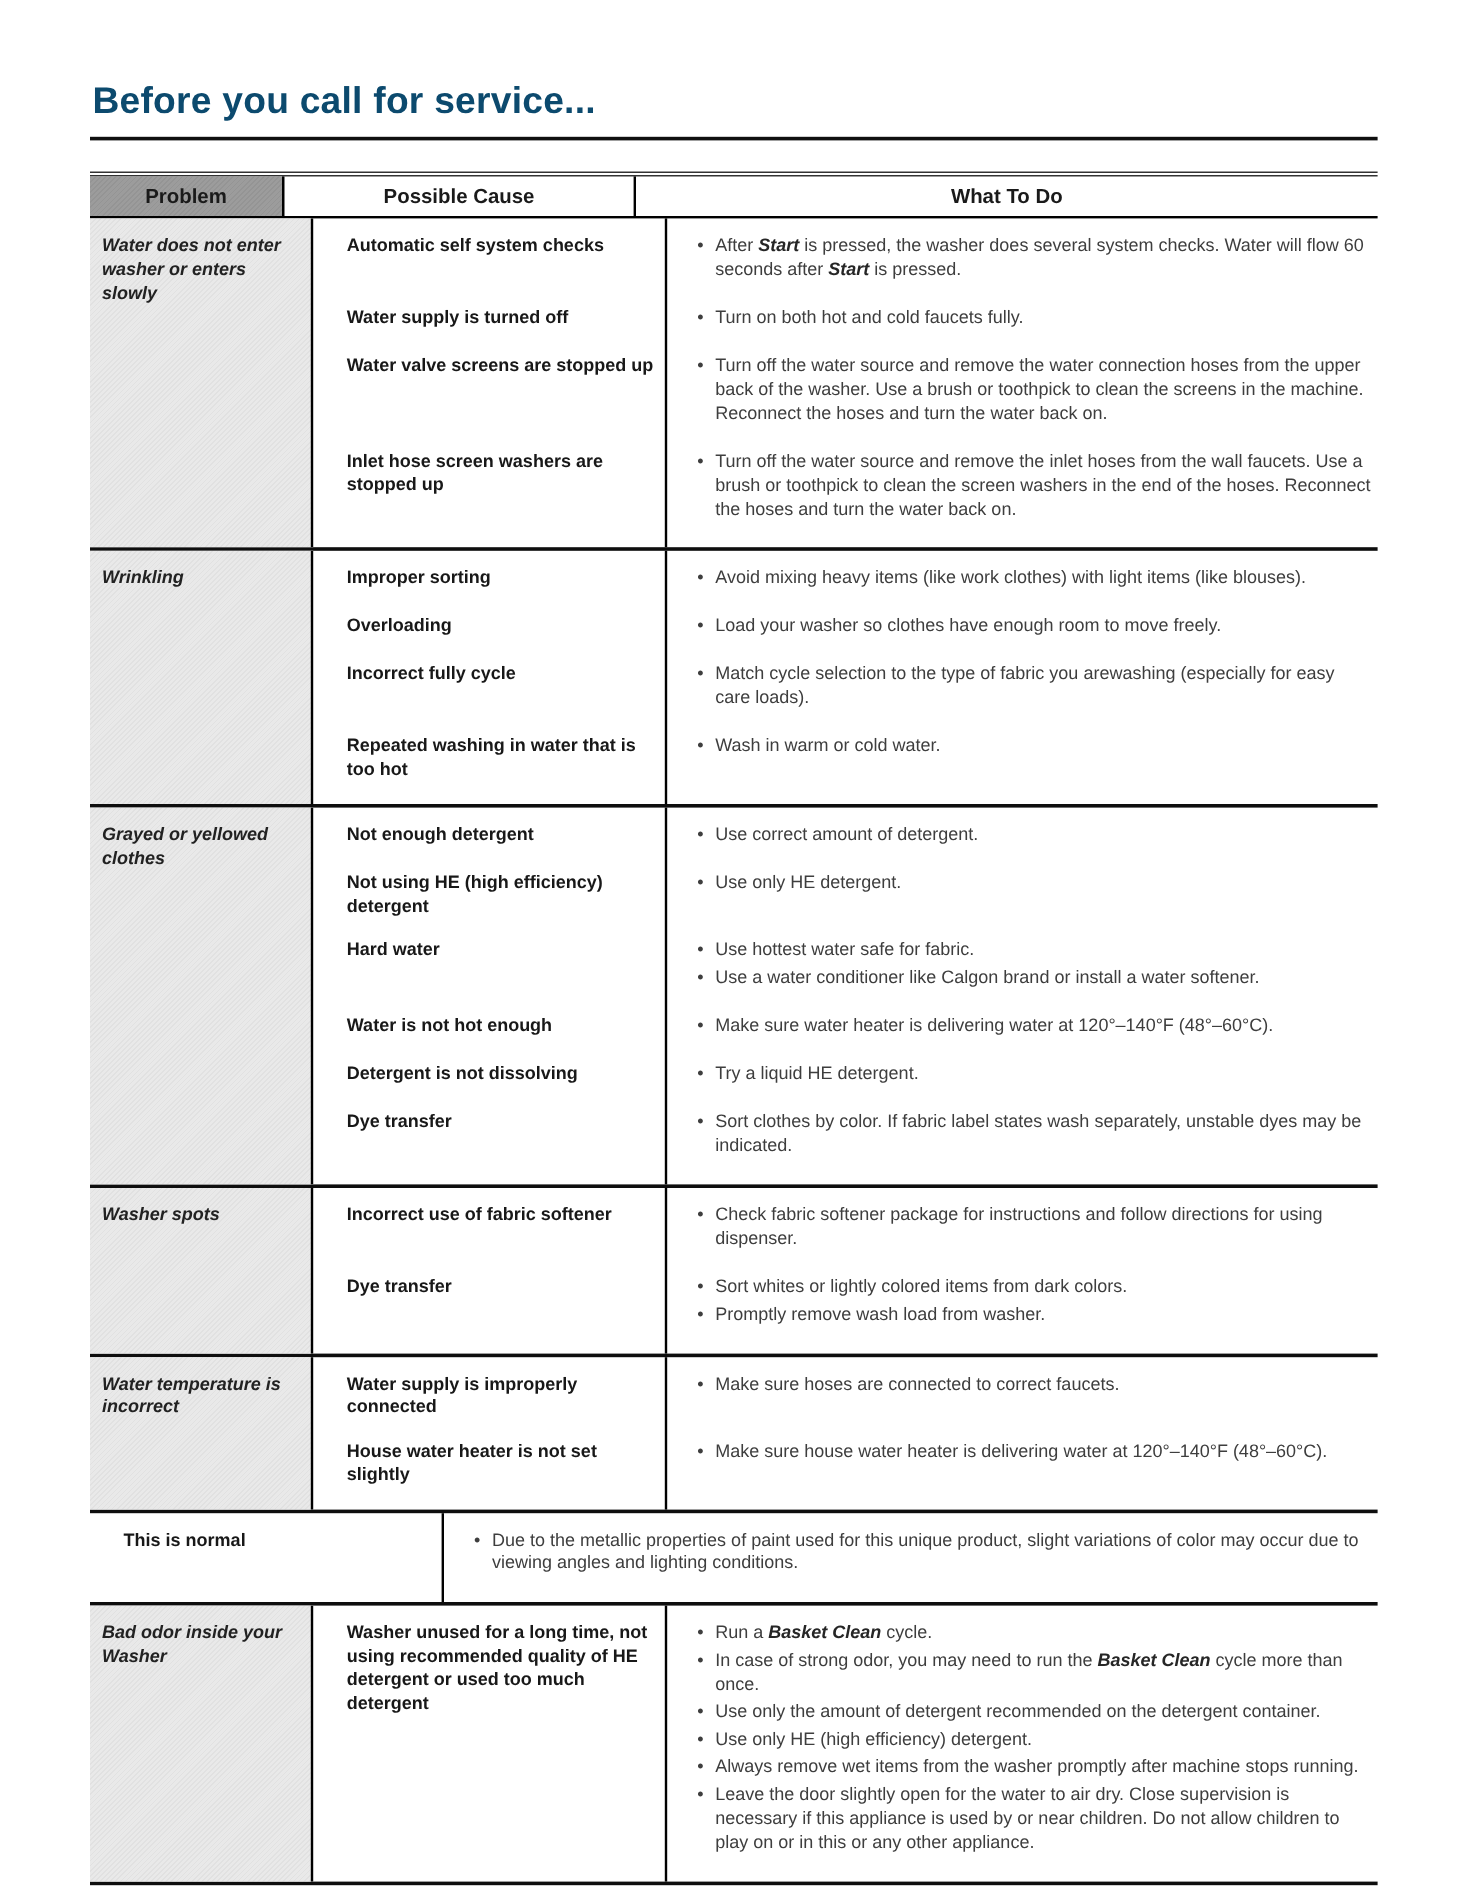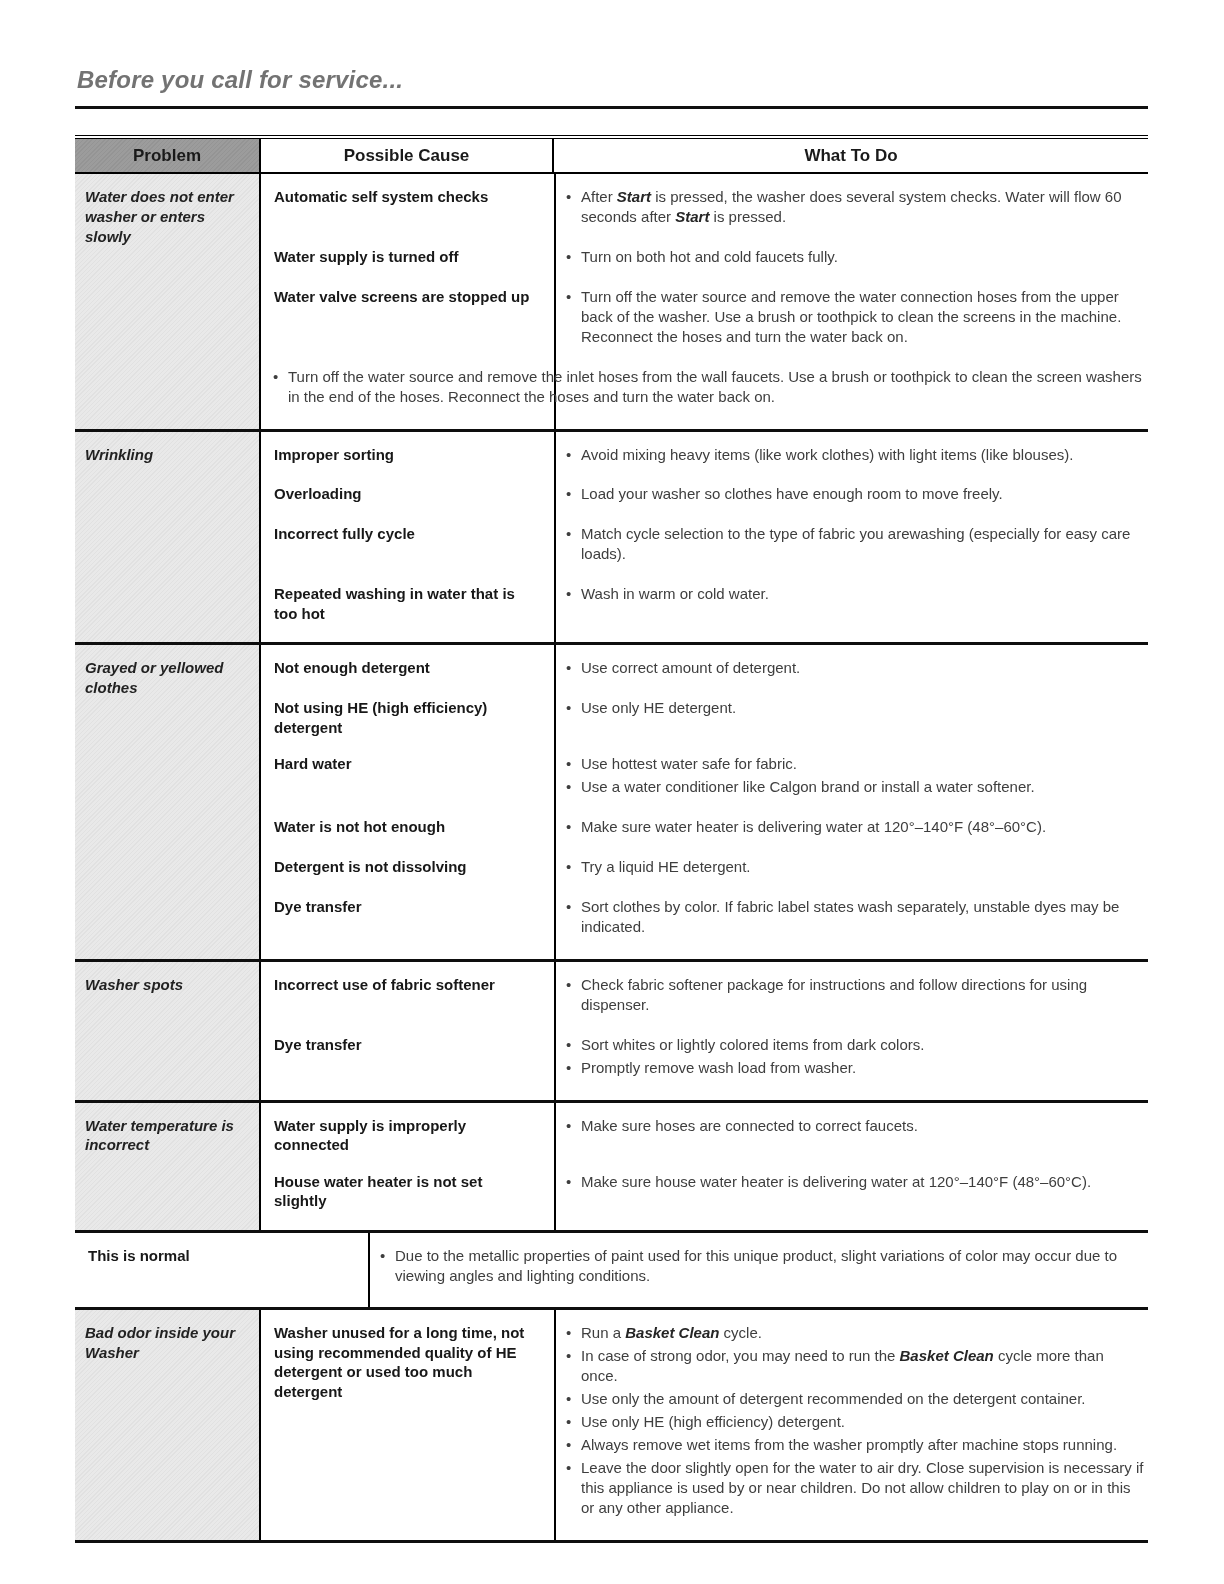--- a/index.html
+++ b/index.html
@@ -6,34 +6,34 @@
   html,body { margin:0; padding:0; }
   body {
     width:1224px; height:1584px; overflow:hidden;
     background:#ffffff;
     font-family:"Liberation Sans", sans-serif;
     color:#1a1a1a;
   }
   .page { padding:66px 76px 0 75px; }
 
   .page-title {
-    font-size:24px; font-weight:bold; font-style:italic;
-    margin:0 0 12px 2px; letter-spacing:0.2px; color:#737373;
+    font-size:31px; font-weight:bold; 
+    margin:0 0 12px 2px; letter-spacing:0.2px; color:#0c4a6e;
   }
   .title-rule { height:3px; background:#101010; margin-bottom:26px; }
 
   .trouble-table { border-top:4px double #000; border-bottom:0; }
 
   .thead { display:flex; border-bottom:2px solid #000; align-items:stretch; }
   .th {
     font-weight:bold; font-size:17px; text-align:center;
     padding:7px 4px 6px;
   }
   .th-problem {
-    width:186px; flex:none;
+    width:162px; flex:none;
     background-color:#9c9c9c;
     background-image:repeating-linear-gradient(135deg, rgba(0,0,0,0.05) 0 1px, transparent 1px 3px);
     border-right:2px solid #000;
   }
   .th-cause { width:293px; flex:none; border-right:2px solid #000; }
   .th-action { flex:1; }
 
   .trow { display:flex; border-bottom:3px solid #0e0e0e; align-items:stretch; }
   .problem-cell {
     width:186px; flex:none;
@@ -41,21 +41,21 @@
     background-image:repeating-linear-gradient(135deg, rgba(0,0,0,0.035) 0 1px, transparent 1px 3px);
     border-right:2px solid #000;
     font-weight:bold; font-style:italic; font-size:15px; line-height:1.32;
     color:#222; padding:13px 8px 12px 10px;
   }
   .pairs {
     flex:1; padding:13px 0 2px 0;
     background:linear-gradient(#000,#000) no-repeat;
     background-position:293px 0; background-size:2px 100%;
   }
-  .pair { display:flex; margin-bottom:17px; align-items:flex-start; }
+  .pair { display:flex; margin-bottom:17px; align-items:flex-start;padding-left:15px; }
   .cause-cell {
     width:293px; flex:none; padding:0 16px 0 13px;
     font-weight:bold; font-size:15px; line-height:1.3; color:#181818;
   }
   .actions-cell { flex:1; padding:0 4px 0 12px; }
   .bullet { display:flex; font-size:15px; line-height:1.33; color:#3e3e3e; margin-bottom:3px; }
   .dot { width:15px; flex:none; color:#3e3e3e; }
   .btxt { flex:1; }
   .bi { font-weight:bold; font-style:italic; color:#262626; }
 </style>
@@ -97,20 +97,21 @@
             <div class="pair">
               <div class="cause-cell">Water valve screens are stopped up</div>
               <div class="actions-cell">
                 <div class="bullet">
                   <span class="dot">•</span>
                   <span class="btxt">Turn off the water source and remove the water connection hoses from the upper back of the washer. Use a brush or toothpick to clean the screens in the machine. Reconnect the hoses and turn the water back on.</span>
                 </div>
               </div>
             </div>
             <div class="pair">
+              <div class="cause-cell">Inlet hose screen washers are stopped up</div>
               <div class="actions-cell">
                 <div class="bullet">
                   <span class="dot">•</span>
                   <span class="btxt">Turn off the water source and remove the inlet hoses from the wall faucets. Use a brush or toothpick to clean the screen washers in the end of the hoses. Reconnect the hoses and turn the water back on.</span>
                 </div>
               </div>
             </div>
           </div>
         </div>
         <div class="trow">

